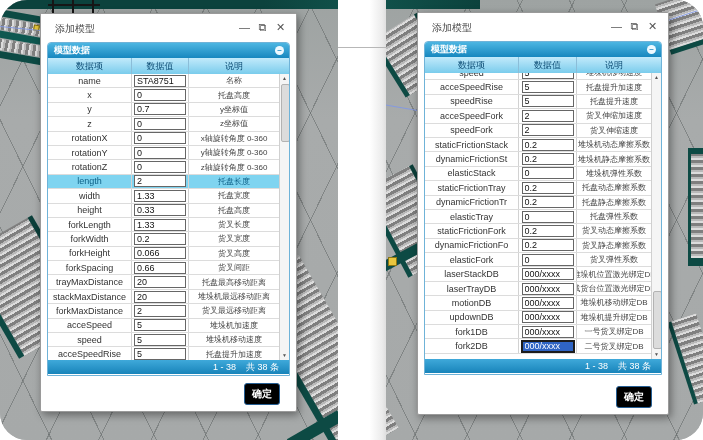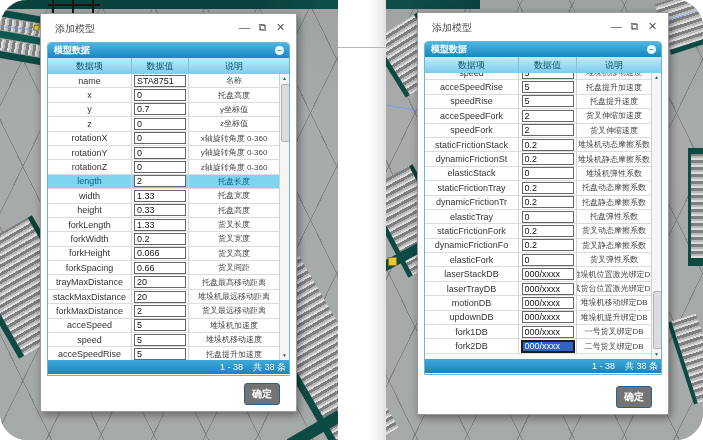--- a/index.html
+++ b/index.html
@@ -80,23 +80,23 @@
   .cell-input{width:46px;height:10px;border:1px solid #666;font-size:9px;padding:0 2px;
     font-family:"Liberation Sans",sans-serif;color:#111;background:#fff;}
   .cell-input.sel{background:#2f64c4;color:#fff;border:2px solid #1c1c1c;height:9px;}
   .shift-up{margin-top:-7px;}
   .sbar{position:absolute;right:0px;top:31px;width:10px;height:286px;background:#f5f5f5;border-left:1px solid #d0d0d0;box-sizing:border-box;}
   .sbar .arr{position:absolute;left:0;width:100%;height:9px;font-size:5px;color:#555;text-align:center;line-height:9px;cursor:pointer;}
   .arr-up{top:0;} .arr-dn{bottom:0;}
   .thumb{position:absolute;left:1px;width:7px;height:56px;background:#dcdcdc;border:1px solid #b3b3b3;border-radius:2px;cursor:grab;}
   .thumb-top{top:10px;} .thumb-bot{bottom:10px;}
   .pagebar{height:14px;line-height:14px;background:linear-gradient(180deg,#3fa9da,#1884ba);
-    color:#fff;font-size:9px;text-align:right;padding-right:3px;}
+    color:#fff;font-size:9px;text-align:right;padding-right:10px;}
   .pagebar .rng{margin-right:10px;}
-  .btn-ok{position:absolute;right:16px;bottom:6px;width:36px;height:22px;background:#737373;
+  .btn-ok{position:absolute;right:16px;bottom:6px;width:36px;height:22px;background:#000000;
     border:1px solid #265f94;border-radius:3px;color:#fff;font-size:10px;font-weight:bold;
     font-family:"Liberation Sans",sans-serif;cursor:pointer;}
 </style>
 </head>
 <body>
 
 <div id="stage">
 
   <div class="floor">
     <div class="prop band-top"></div>

